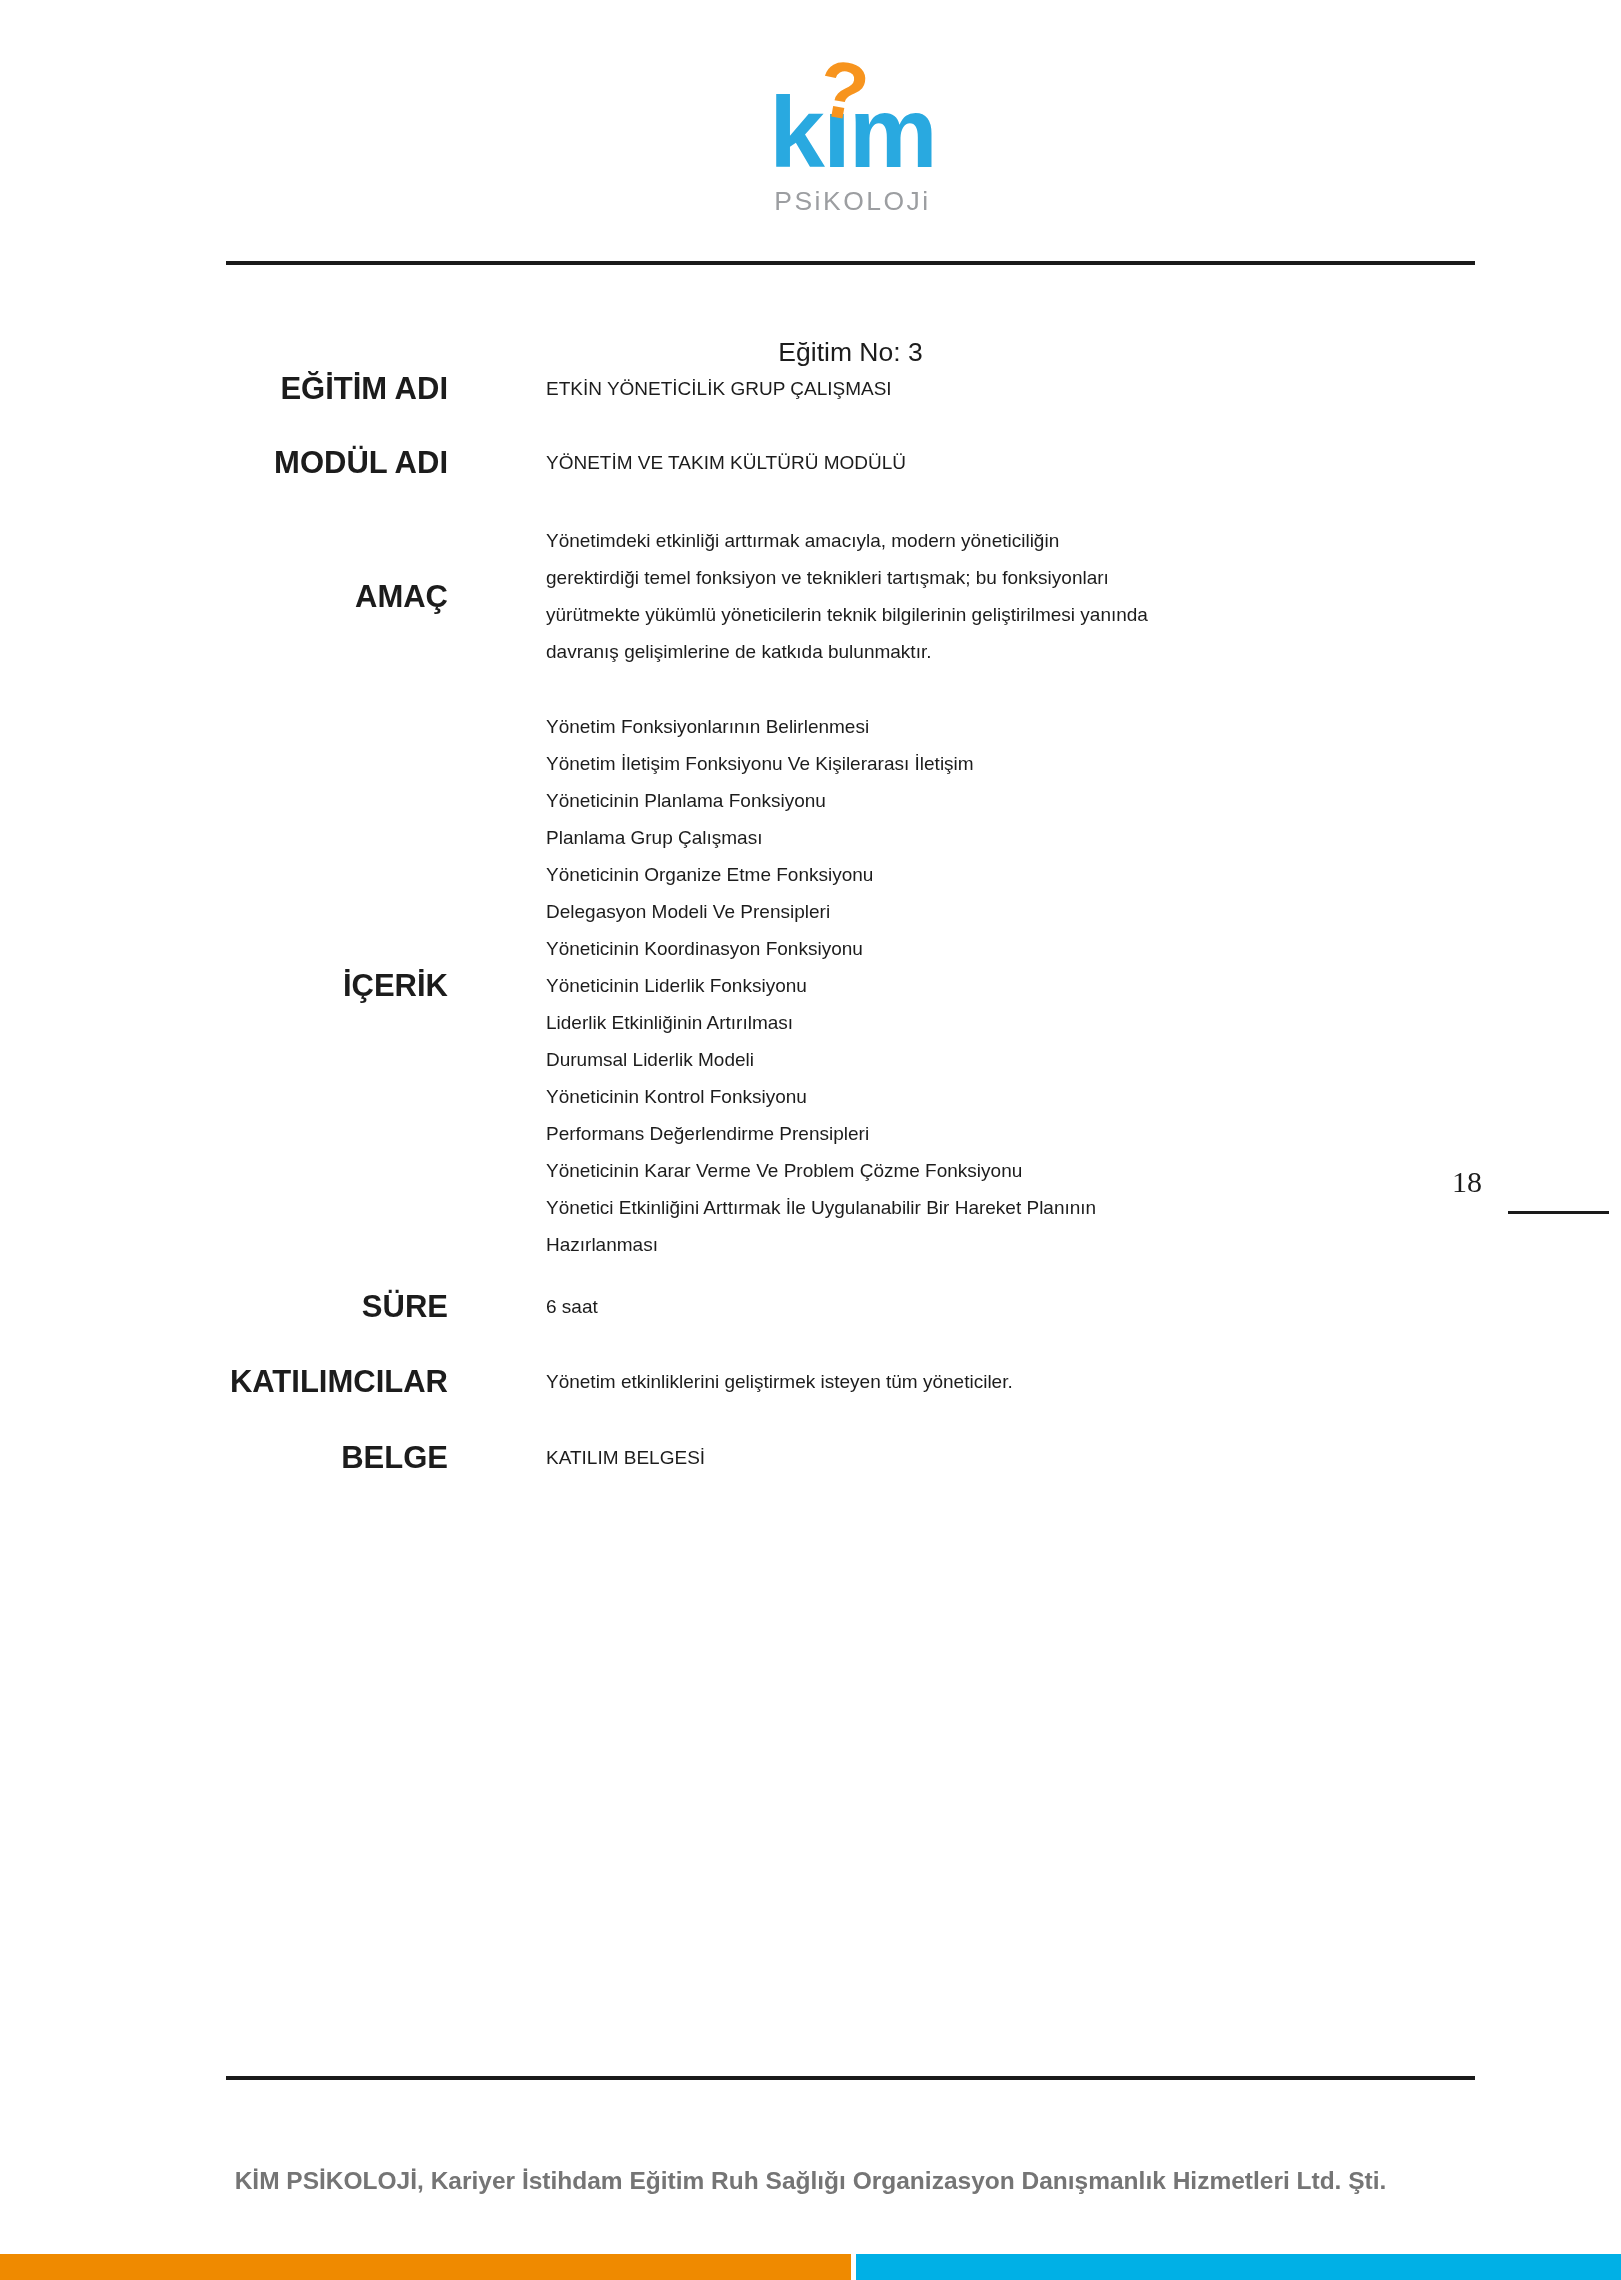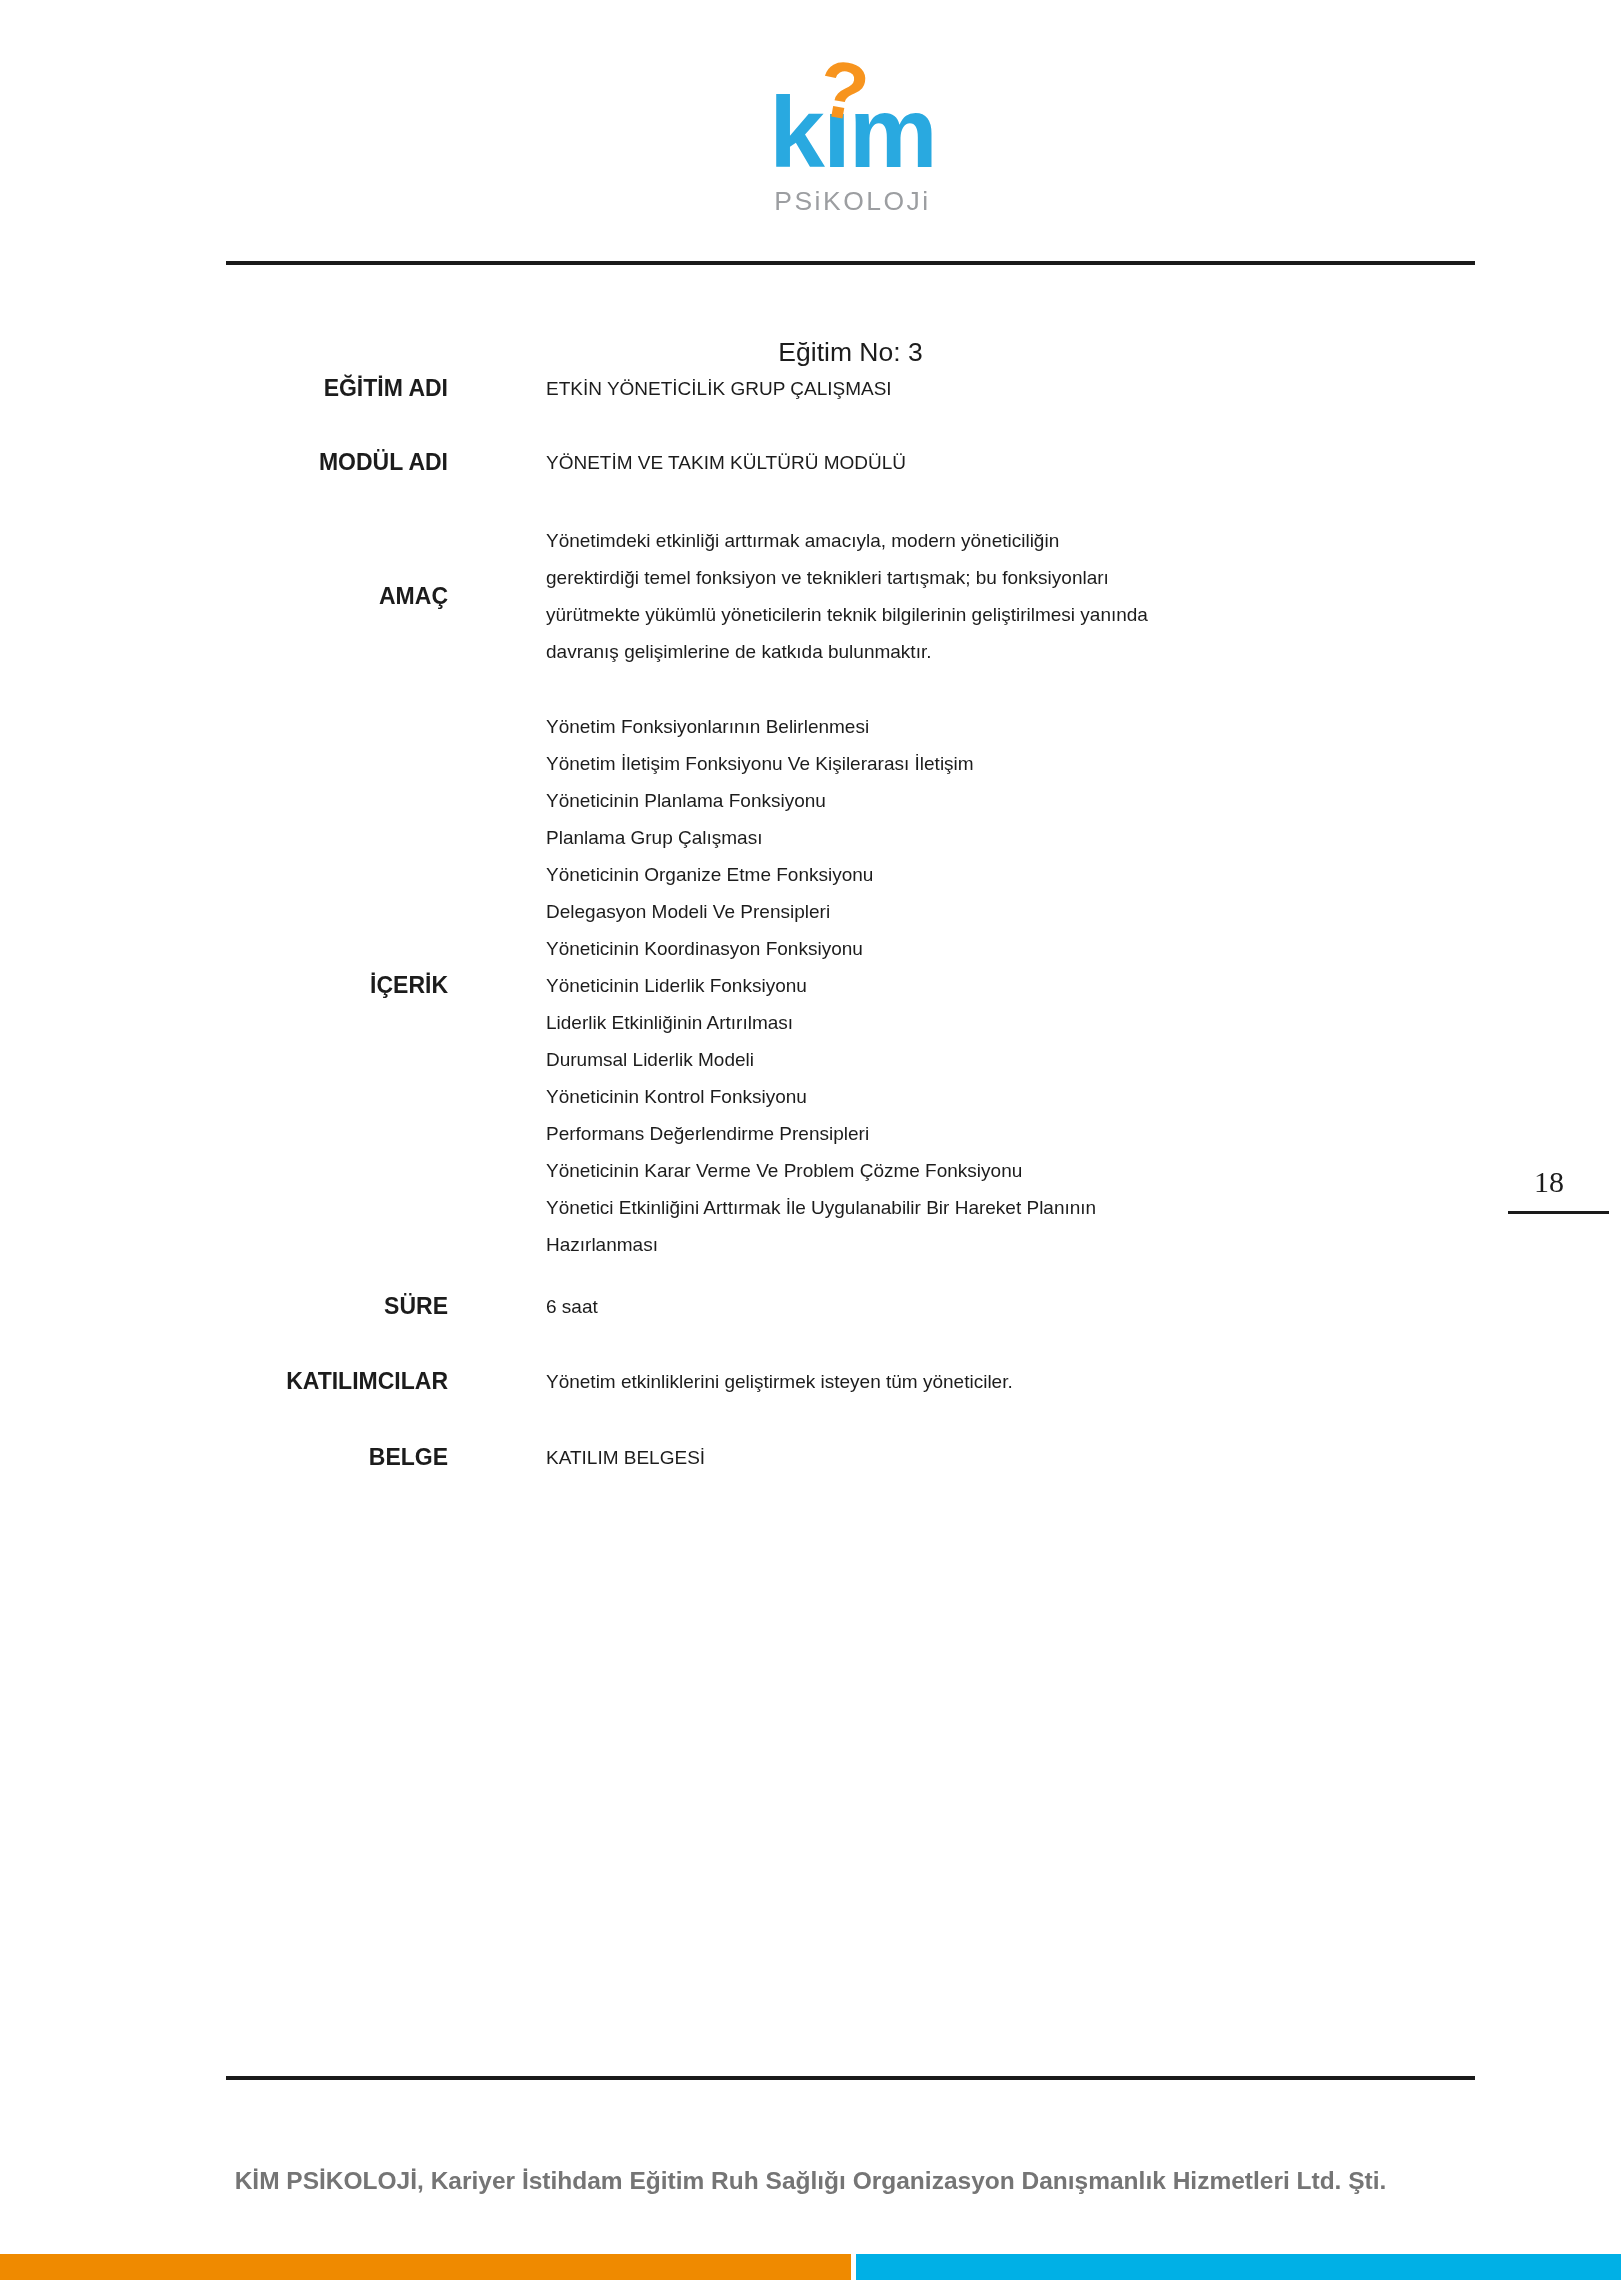--- a/index.html
+++ b/index.html
@@ -17,32 +17,32 @@
   
   .rule{position:absolute;left:226px;width:1249px;height:3.9px;background:#1a1a1a;}
   .rule-top{top:261px;}
   .rule-footer{top:2076px;}
   
   .training-no{position:absolute;left:226px;top:334px;width:1249px;text-align:center;
     font-size:26.5px;line-height:37px;}
   
   .row{position:absolute;left:226px;width:1249px;display:flex;}
   .row .label{width:222px;flex:0 0 222px;text-align:right;font-weight:bold;
-    font-size:23px;line-height:37px;}
+    font-size:31px;line-height:37px;}
   .row .value{margin-left:98px;width:916px;font-size:19px;line-height:37px;}
   .row.center{align-items:center;}
   .row-egitim{top:370px;}
   .row-modul{top:444px;}
   .row-amac{top:522px;}
   .row-icerik{top:708px;}
   .row-sure{top:1288px;}
   .row-katilimcilar{top:1363px;}
   .row-belge{top:1439px;}
   
-  .pageno{position:absolute;left:1534px;top:1164px;font-family:"Liberation Serif",serif;
+  .pageno{position:absolute;left:1452px;top:1164px;font-family:"Liberation Serif",serif;
     font-size:30px;line-height:35px;}
   .pageno-rule{position:absolute;left:1508px;top:1211px;width:101px;height:2.9px;background:#1a1a1a;}
   
   .footer{position:absolute;left:0;top:2091px;width:1621px;text-align:center;
     color:#757575;font-size:24.5px;line-height:36px;white-space:pre-wrap;}
   .footer .f-bold{font-weight:bold;}
   
   .bottombar{position:absolute;left:0;top:2254px;width:1621px;height:26.5px;display:flex;}
   .bar-orange{width:851px;background:#ef8a00;}
   .bar-gap{width:4.9px;background:#ffffff;}

